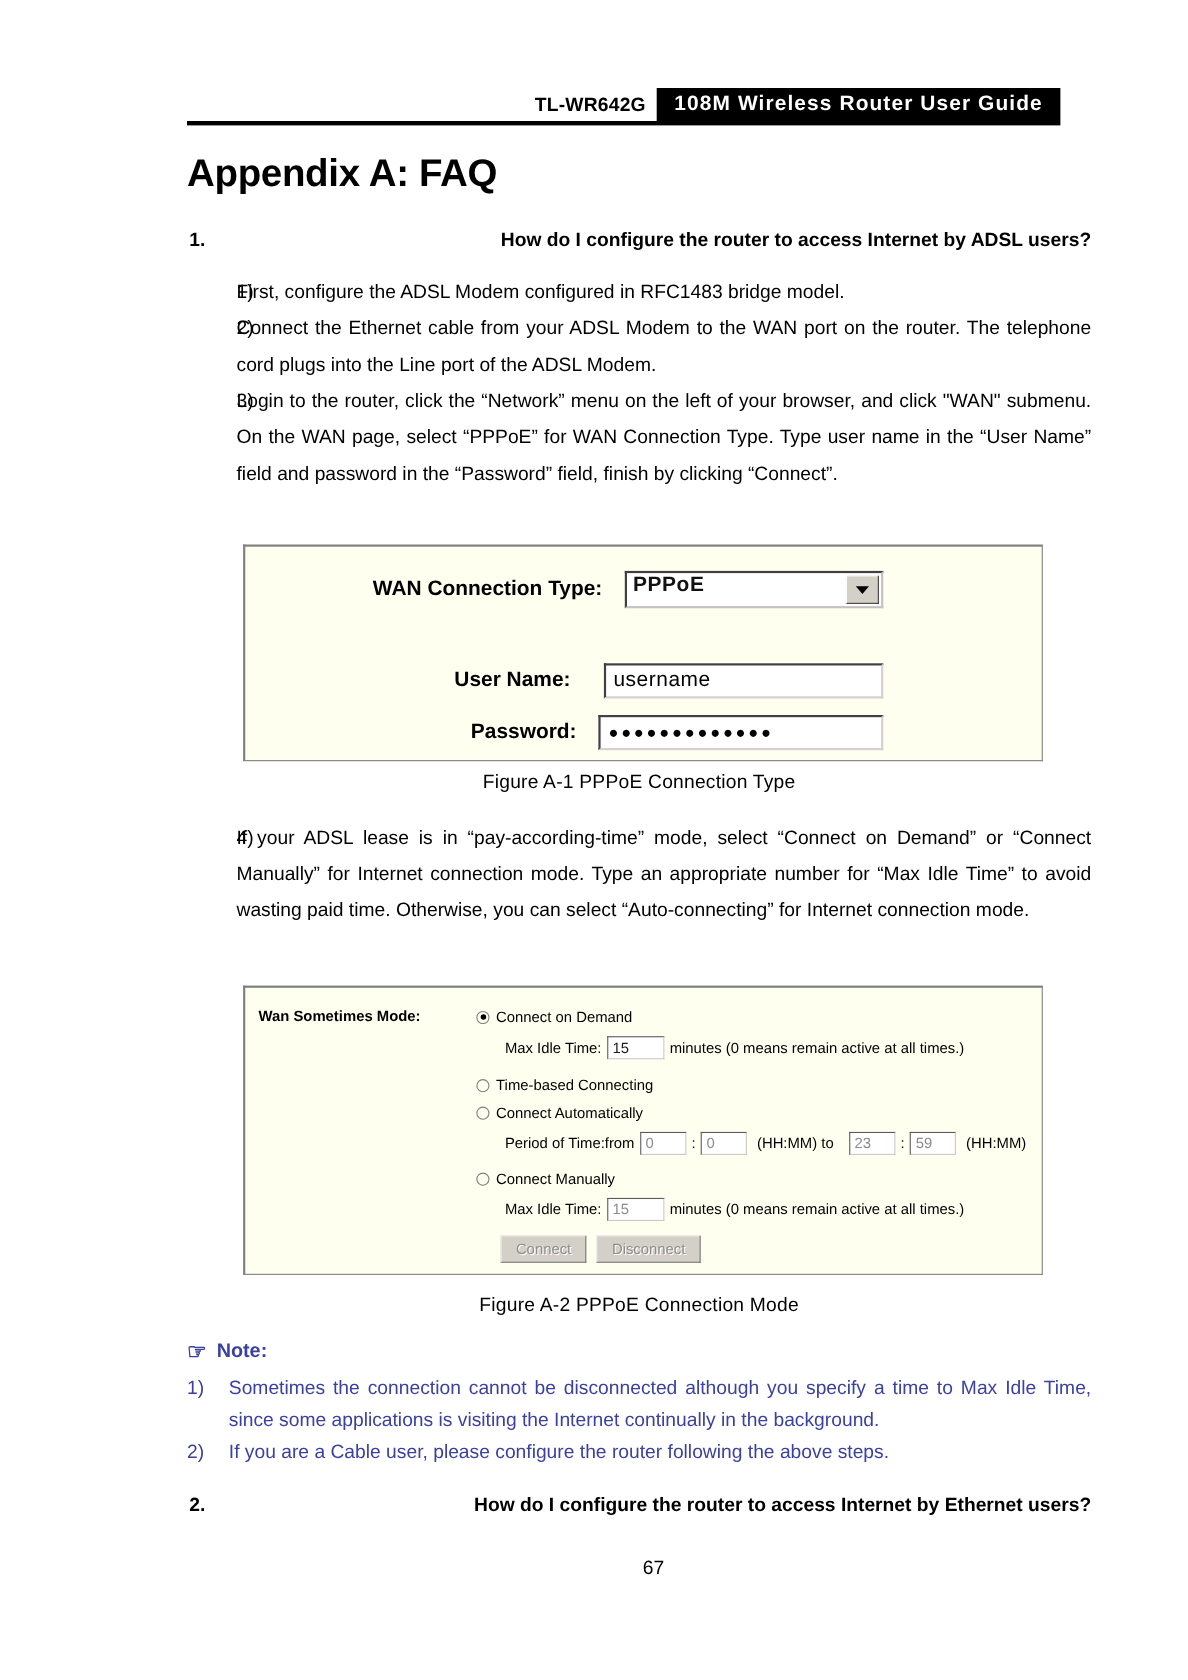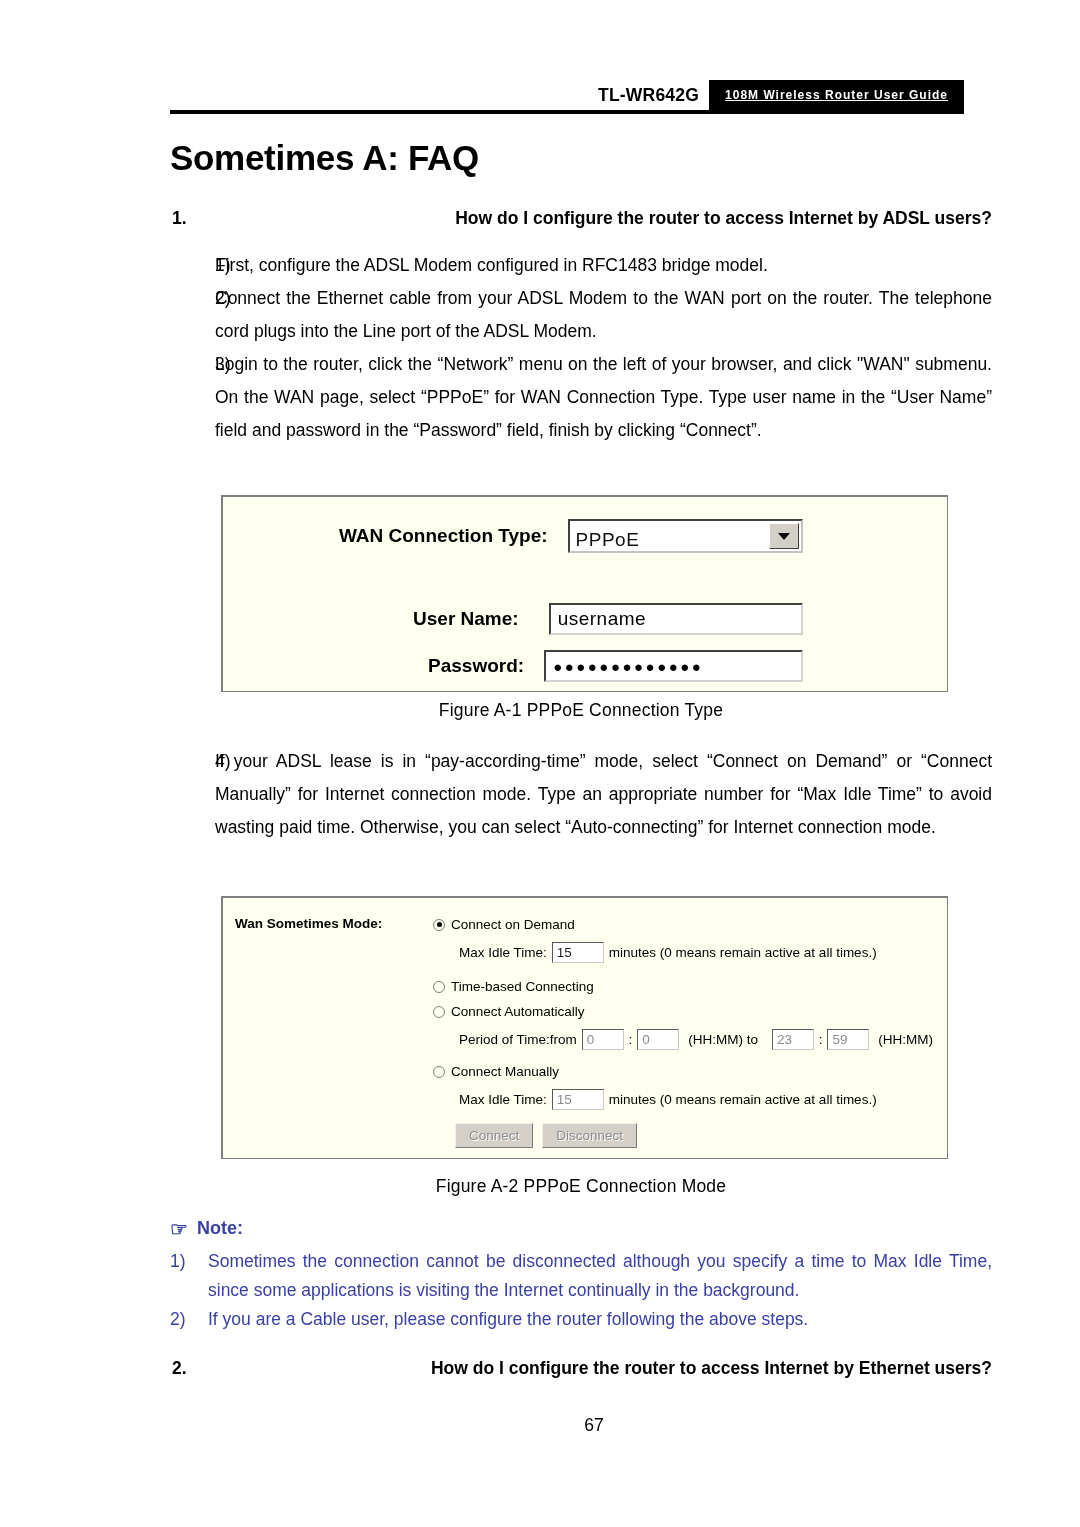--- a/index.html
+++ b/index.html
@@ -44,28 +44,27 @@
     letter-spacing: 0.2px;
     color: #000;
     display: flex;
     align-items: center;
     padding-right: 10px;
     white-space: nowrap;
   }
   .header-title {
     background: #000000;
     color: #ffffff;
-    font-size: 12px;
+    font-size: 19px;
     font-weight: bold;
     letter-spacing: 1.0px;
     display: flex;
     align-items: center;
     padding: 0 16px 0 16px;
     white-space: nowrap;
-    text-decoration: underline;
   }
   .header-rule {
     position: absolute;
     left: 0;
     top: 30px;
     width: 794px;
     height: 4px;
     background: #000000;
   }
 
@@ -159,22 +158,23 @@
     text-align: right;
     white-space: nowrap;
   }
   .sel-box {
     background: #ffffff;
     border: 2px solid #404040;
     border-right-color: #c8c0c0;
     border-bottom-color: #c8c0c0;
     box-sizing: border-box;
     display: flex;
-    align-items: flex-end;
+    align-items: flex-start;
     position: relative;
+    font-weight: bold;
   }
   .sel-text {
     font-size: 19px;
     padding-left: 6px;
     color: #111;
     letter-spacing: 0.5px;
   }
   .sel-arrow {
     position: absolute;
     right: 2px;
@@ -357,21 +357,21 @@
 <div class="page">
 
   <div class="header">
     <div class="header-inner">
       <div class="header-model">TL-WR642G</div>
       <div class="header-title">108M Wireless Router User Guide</div>
     </div>
     <div class="header-rule"></div>
   </div>
 
-  <div class="appendix-title">Sometimes A: FAQ</div>
+  <div class="appendix-title">Appendix A: FAQ</div>
 
   <div class="content">
 
     <div class="q-item">
       <div class="q-num">1.</div>
       <div class="q-text">How do I configure the router to access Internet by ADSL users?</div>
     </div>
 
     <div class="steps-wrap">
       <div class="step">

